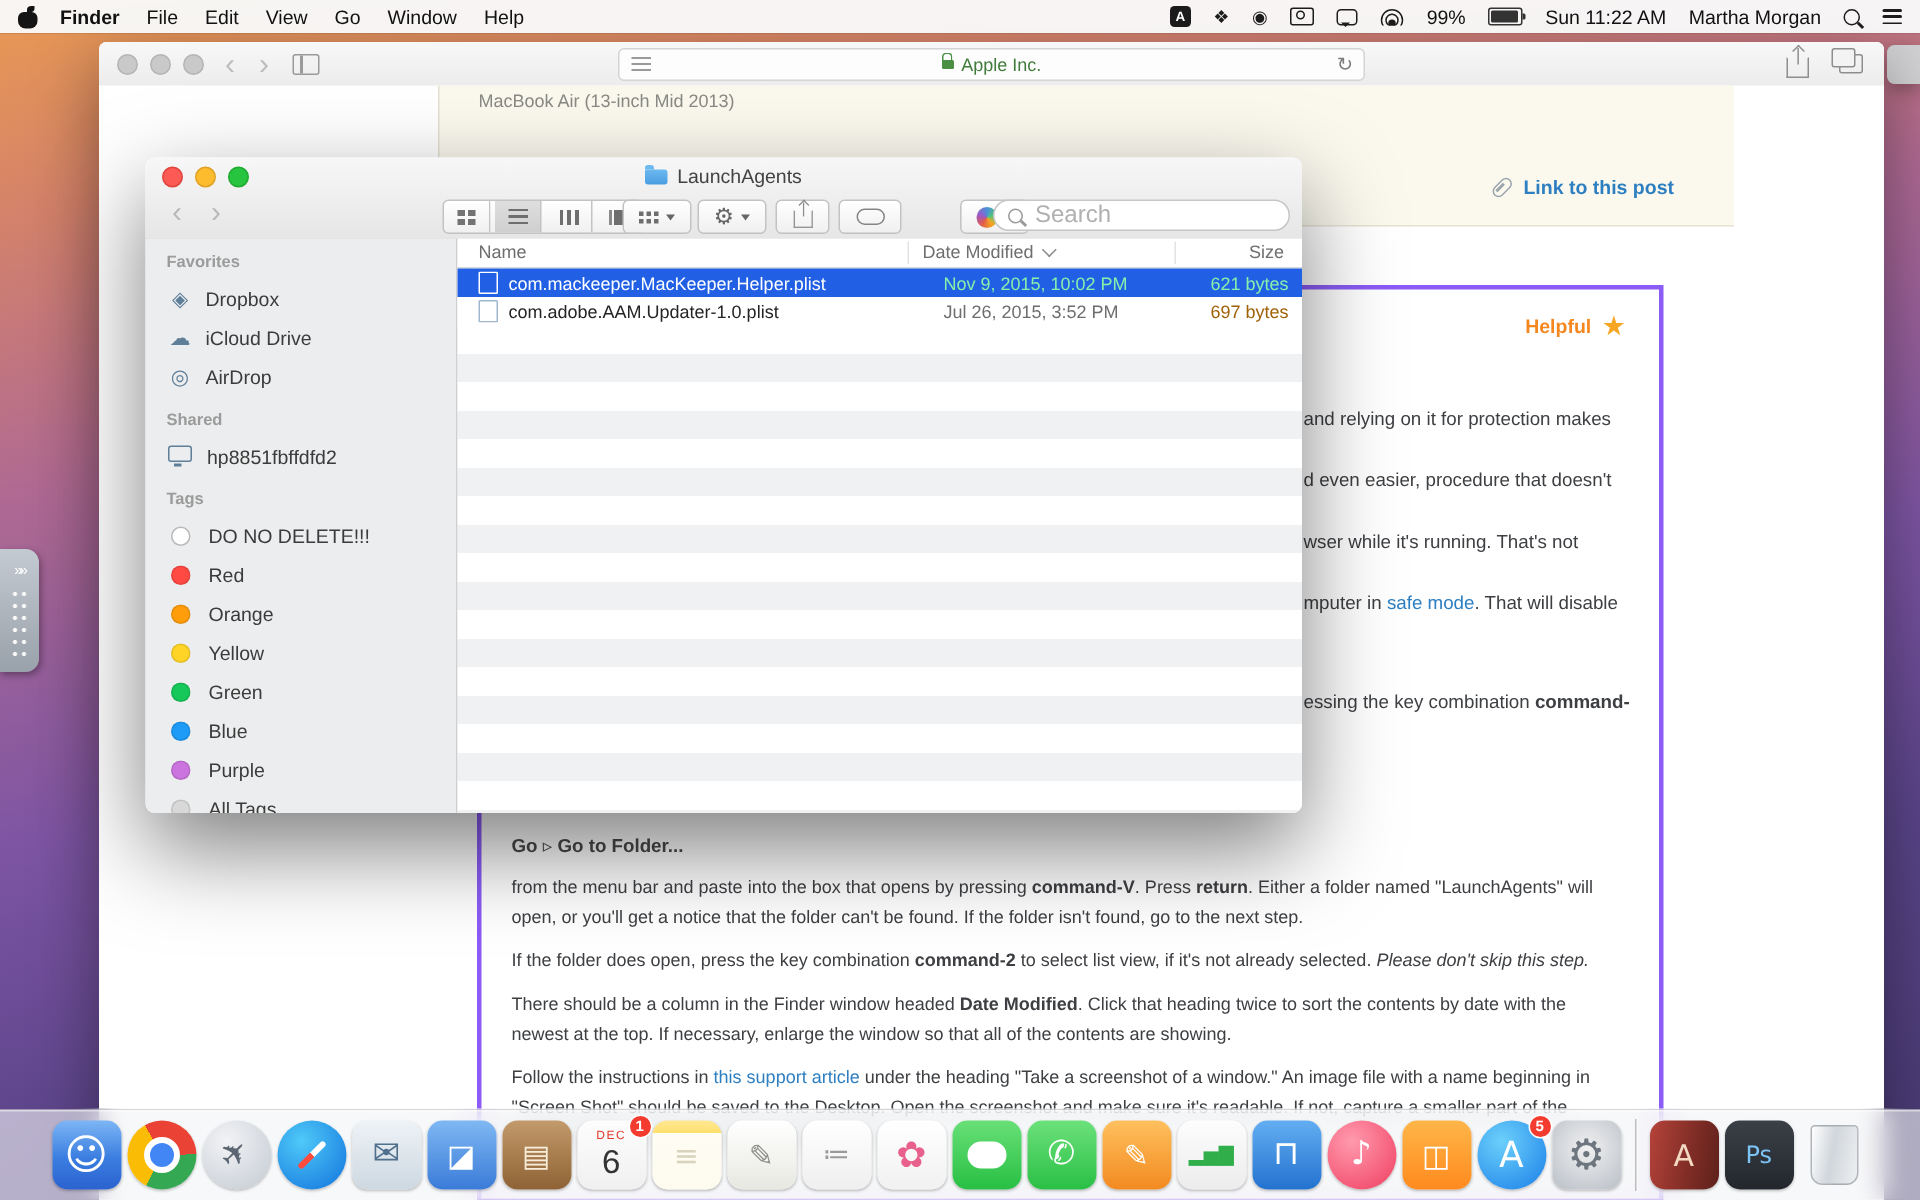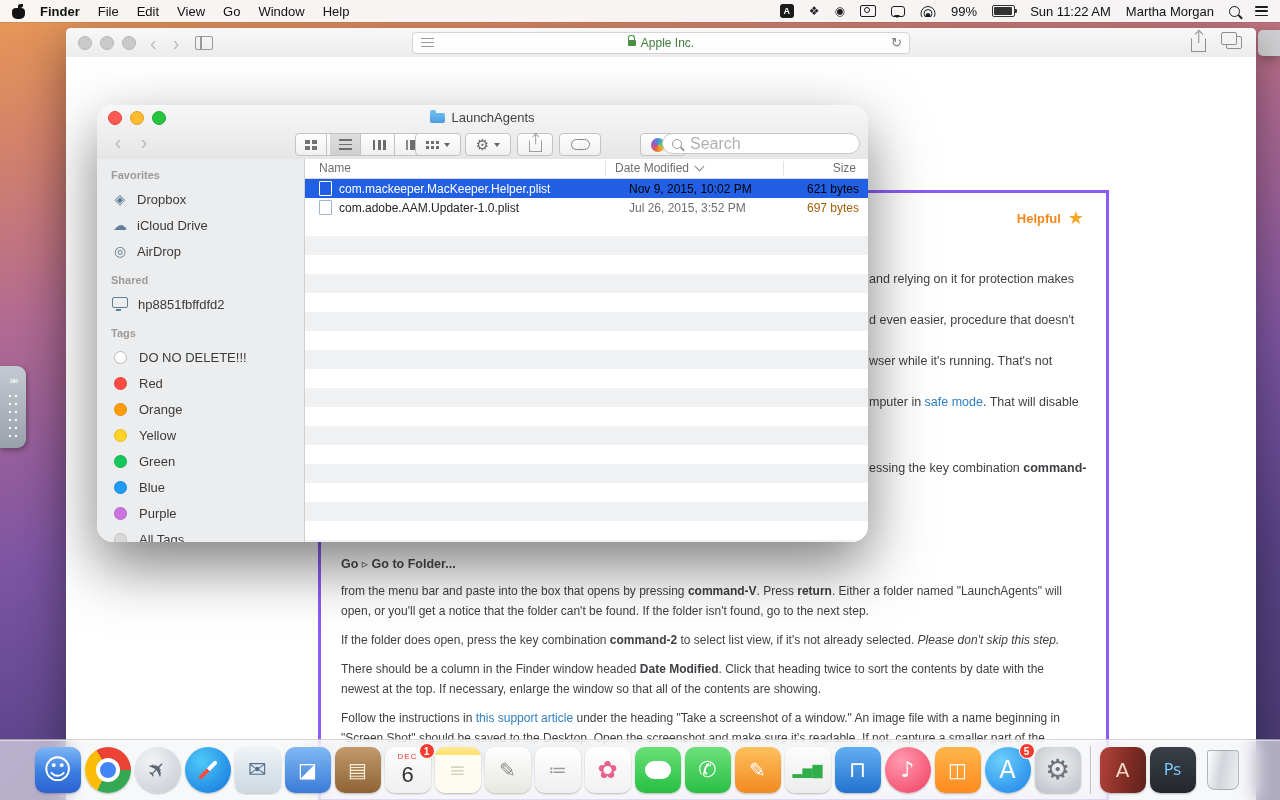--- a/index.html
+++ b/index.html
@@ -92,21 +92,21 @@
   .post-box{position:absolute;left:252px;top:133px;width:785px;height:606px;border:3px solid #8b5cf6;background:#fff}
   .helpful{position:absolute;top:14px;right:22px;display:flex;align-items:center;gap:7px;color:#f5871f;font-size:13px;font-weight:bold}
   .helpful .star{font-size:18px;color:#f5a623;cursor:pointer}
   .frag{position:absolute;left:548px;font-size:12.5px;color:#3d3f42;white-space:nowrap}
   .frag.f1{top:79px}.frag.f2{top:120px}.frag.f3{top:161px}.frag.f4{top:202px}.frag.f5{top:268px}
   .menu-path{position:absolute;left:20px;top:363px;font-size:12.5px;color:#4a4a4a}
   .paras{position:absolute;left:20px;top:388px;width:724px;font-size:12px;line-height:20px;color:#3d3f42}
   .paras p{margin:0 0 9px}
 
   
-  .finder{position:absolute;left:97px;top:105px;width:771px;height:437px;border-radius:16px;
+  .finder{position:absolute;left:97px;top:105px;width:771px;height:437px;border-radius:6px;
     box-shadow:0 24px 60px rgba(0,0,0,.5);z-index:10;overflow:hidden;background:#fff}
   .f-chrome{height:54px;background:linear-gradient(#f7f7f7,#e6e6e6);border-bottom:1px solid #c2c2c2;position:relative}
   .f-tl{position:absolute;left:11px;top:6px;display:flex;gap:8px;z-index:2}
   .f-tl span{width:12px;height:12px;border-radius:50%;cursor:pointer}
   .tl-r{background:#fc5a54;border:0.5px solid #e0443e}
   .tl-y{background:#fdbc2e;border:0.5px solid #dfa023}
   .tl-g{background:#27c53f;border:0.5px solid #1eaa30}
   .f-title{position:absolute;top:0;left:0;right:0;height:24px;display:flex;align-items:center;justify-content:center;gap:6px;font-size:13px;color:#434343}
   .folder{width:15px;height:10px;background:linear-gradient(#6cb9f0,#4a9de0);border-radius:1px 2px 2px 2px;position:relative;display:inline-block;margin-top:2px}
   .folder::before{content:'';position:absolute;top:-3px;left:0;width:6px;height:3px;background:#6cb9f0;border-radius:2px 2px 0 0}
@@ -161,21 +161,21 @@
   .h-size{position:absolute;right:12px;top:2px;cursor:pointer}
   .h-sep{position:absolute;top:2px;bottom:2px;width:1px;background:#e3e3e3}
   .h-sep.s1{left:300px}.h-sep.s2{left:478px}
   .chev{width:6px;height:6px;border-right:1.5px solid #8a8a8a;border-bottom:1.5px solid #8a8a8a;transform:rotate(45deg);margin-top:-3px}
   .f-rows{flex:1;background:repeating-linear-gradient(to bottom,#fff 0 19px,#eff1f3 19px 38px);position:relative}
   .frow{height:19px;display:flex;align-items:center;font-size:12px;background:#fff;color:#242424;cursor:default}
   .frow.sel{background:#2160e5;color:#fff}
   .fcell.name{width:300px;display:flex;align-items:center;gap:7px;padding-left:14px;white-space:nowrap;overflow:hidden;flex:none}
   .fcell.date{width:178px;padding-left:10px;color:#6e6e6e;white-space:nowrap;flex:none}
   .fcell.size{flex:1;text-align:right;padding-right:12px;color:#a16207;white-space:nowrap}
-  .frow.sel .fcell.date,.frow.sel .fcell.size{color:#000000}
+  .frow.sel .fcell.date,.frow.sel .fcell.size{color:#86efac}
   .doc{width:11px;height:13px;background:#fff;border:1px solid #9fb6cf;border-radius:1px;flex:none}
   .frow.sel .doc{background:transparent;border-color:#fff}
 
   
   .dock{position:absolute;left:0;right:0;bottom:0;height:60px;background:rgba(242,243,245,.62);
     backdrop-filter:blur(9px);-webkit-backdrop-filter:blur(9px);
     border-top:1px solid rgba(0,0,0,.14);box-shadow:inset 0 1px 0 rgba(255,255,255,.5);
     display:flex;align-items:center;justify-content:center;gap:4px;z-index:50}
   .dock-item{width:46px;height:46px;border-radius:10px;position:relative;display:flex;align-items:center;justify-content:center;flex:none;cursor:pointer;box-shadow:0 1px 2px rgba(0,0,0,.25)}
   .dock-item.circle{border-radius:50%}
@@ -268,20 +268,27 @@
       <span class="lock"></span>
       <span class="url-text">Apple Inc.</span>
       <span class="refresh"></span>
     </div>
     <div class="saf-right">
       <span class="share"></span>
       <span class="tabsico"></span>
     </div>
   </div>
   <div class="saf-page">
+    <div class="q-block">
+      <div class="device">MacBook Air (13-inch Mid 2013)</div>
+      <div class="link-row">
+        <span class="linkico"></span>
+        <span>Link to this post</span>
+      </div>
+    </div>
     <div class="post-box">
       <div class="helpful">
         <span>Helpful</span>
         <span class="star">★</span>
       </div>
       <div class="frag f1"><span class="">and relying on it for protection makes</span></div>
       <div class="frag f2"><span class="">d even easier, procedure that doesn't</span></div>
       <div class="frag f3"><span class="">wser while it's running. That's not</span></div>
       <div class="frag f4"><span class="">mputer in </span><span class="lnk">safe mode</span><span class="">. That will disable</span></div>
       <div class="frag f5"><span class="">essing the key combination </span><span class="b ">command-</span></div>

